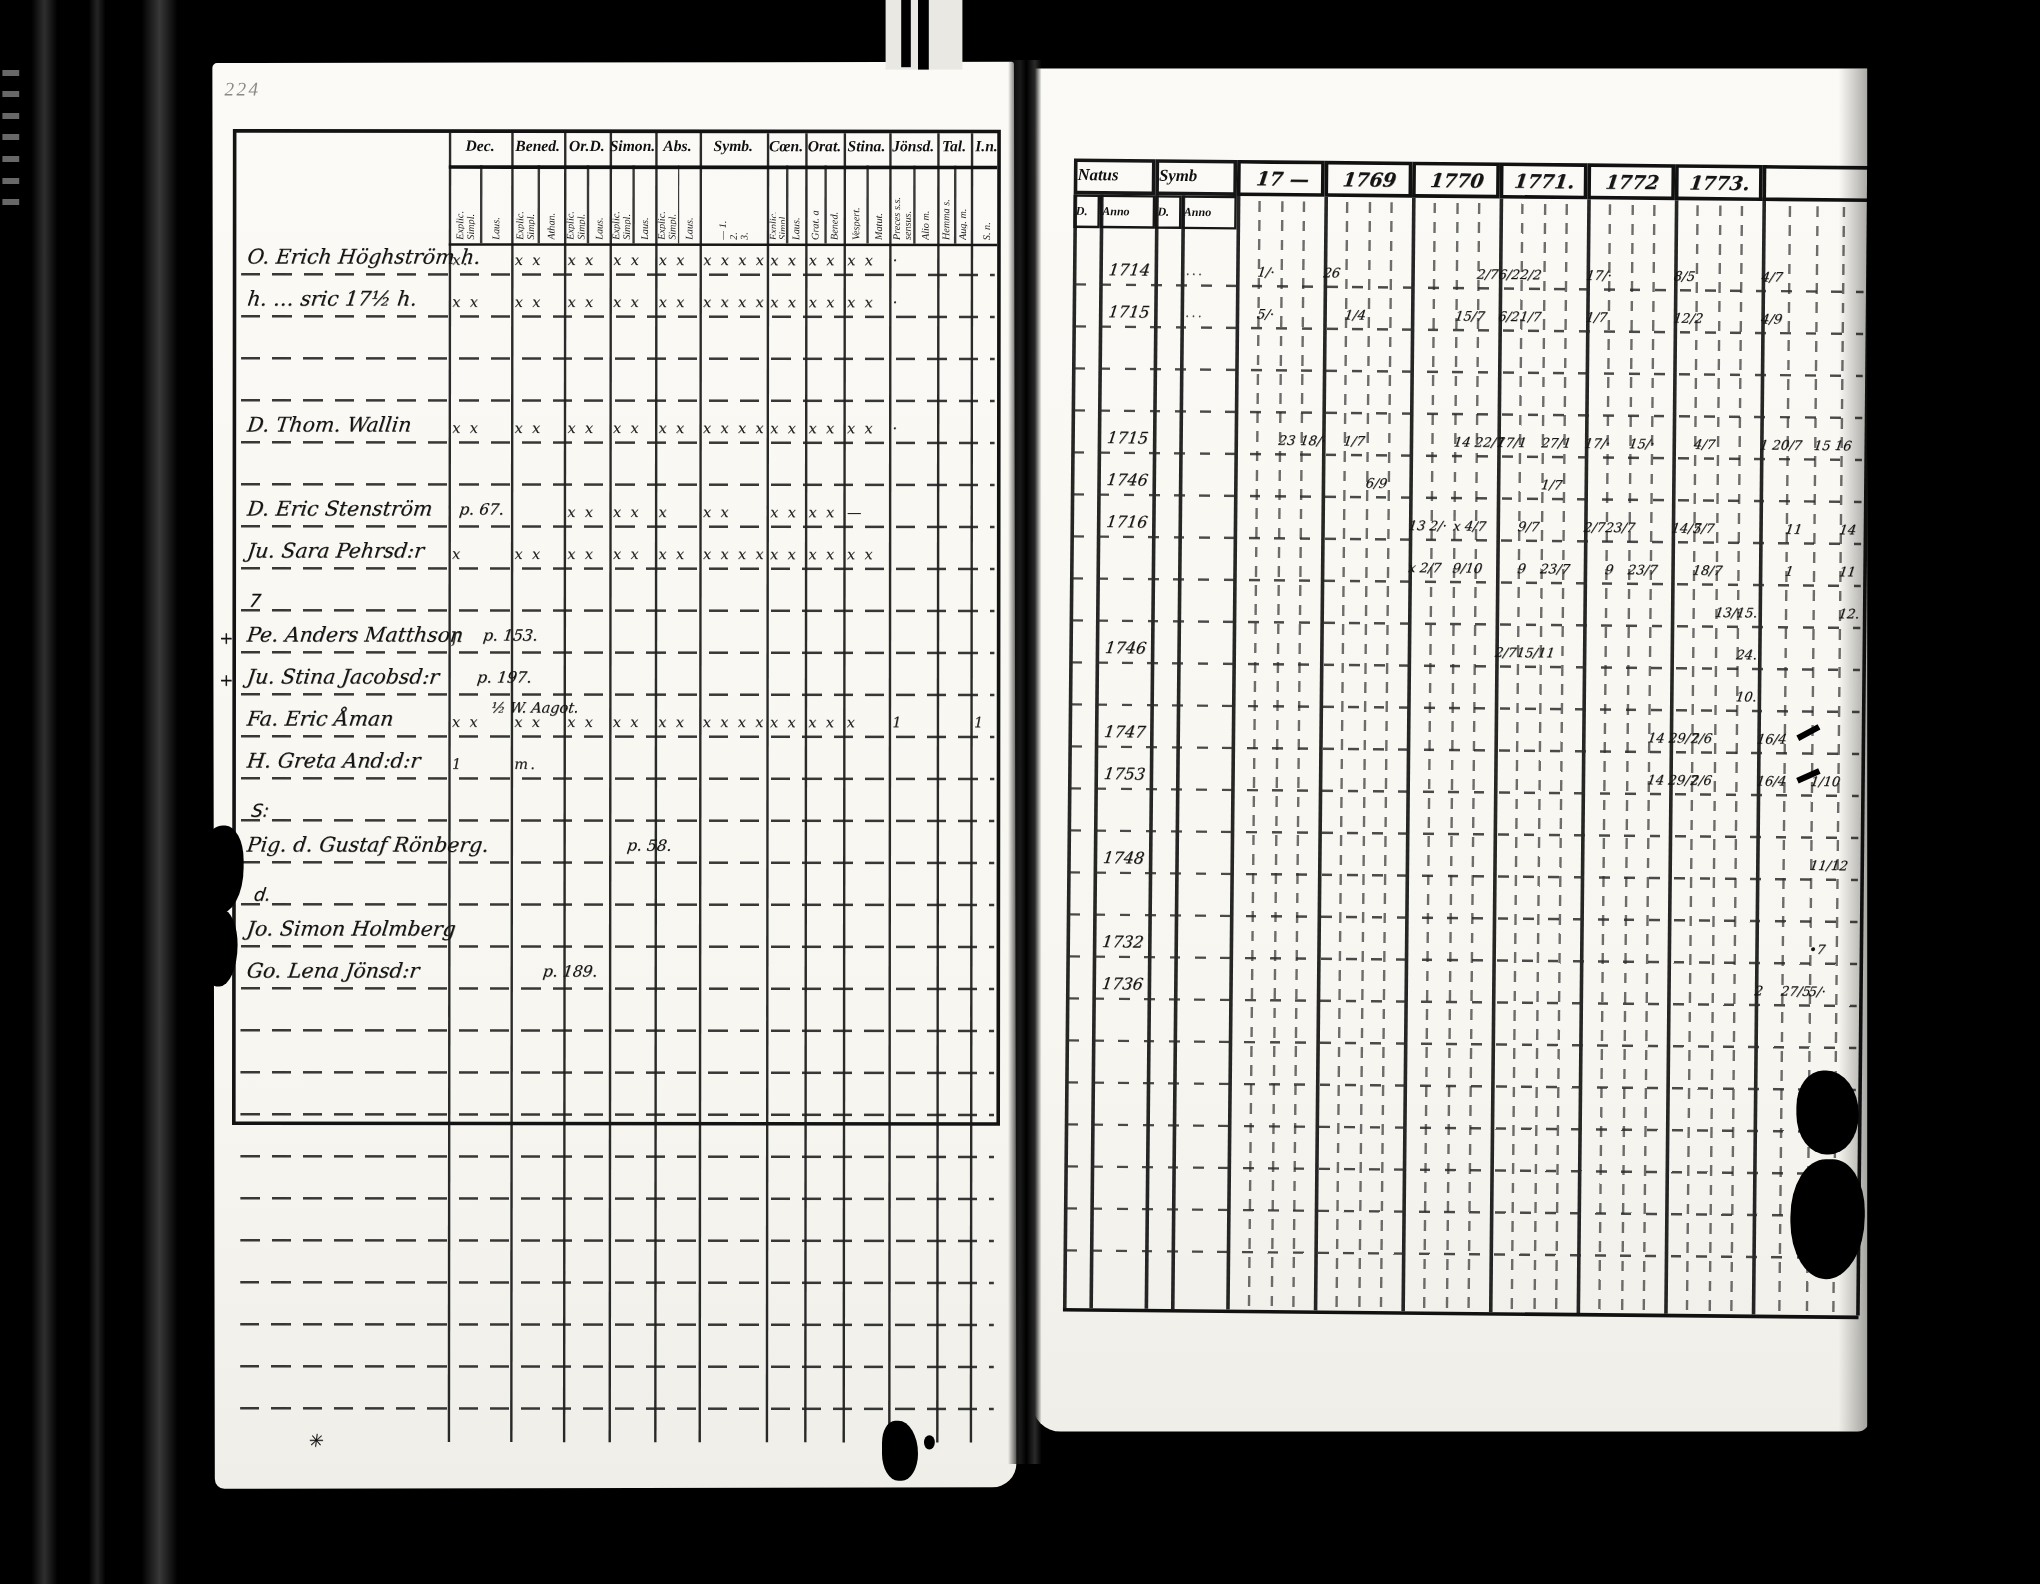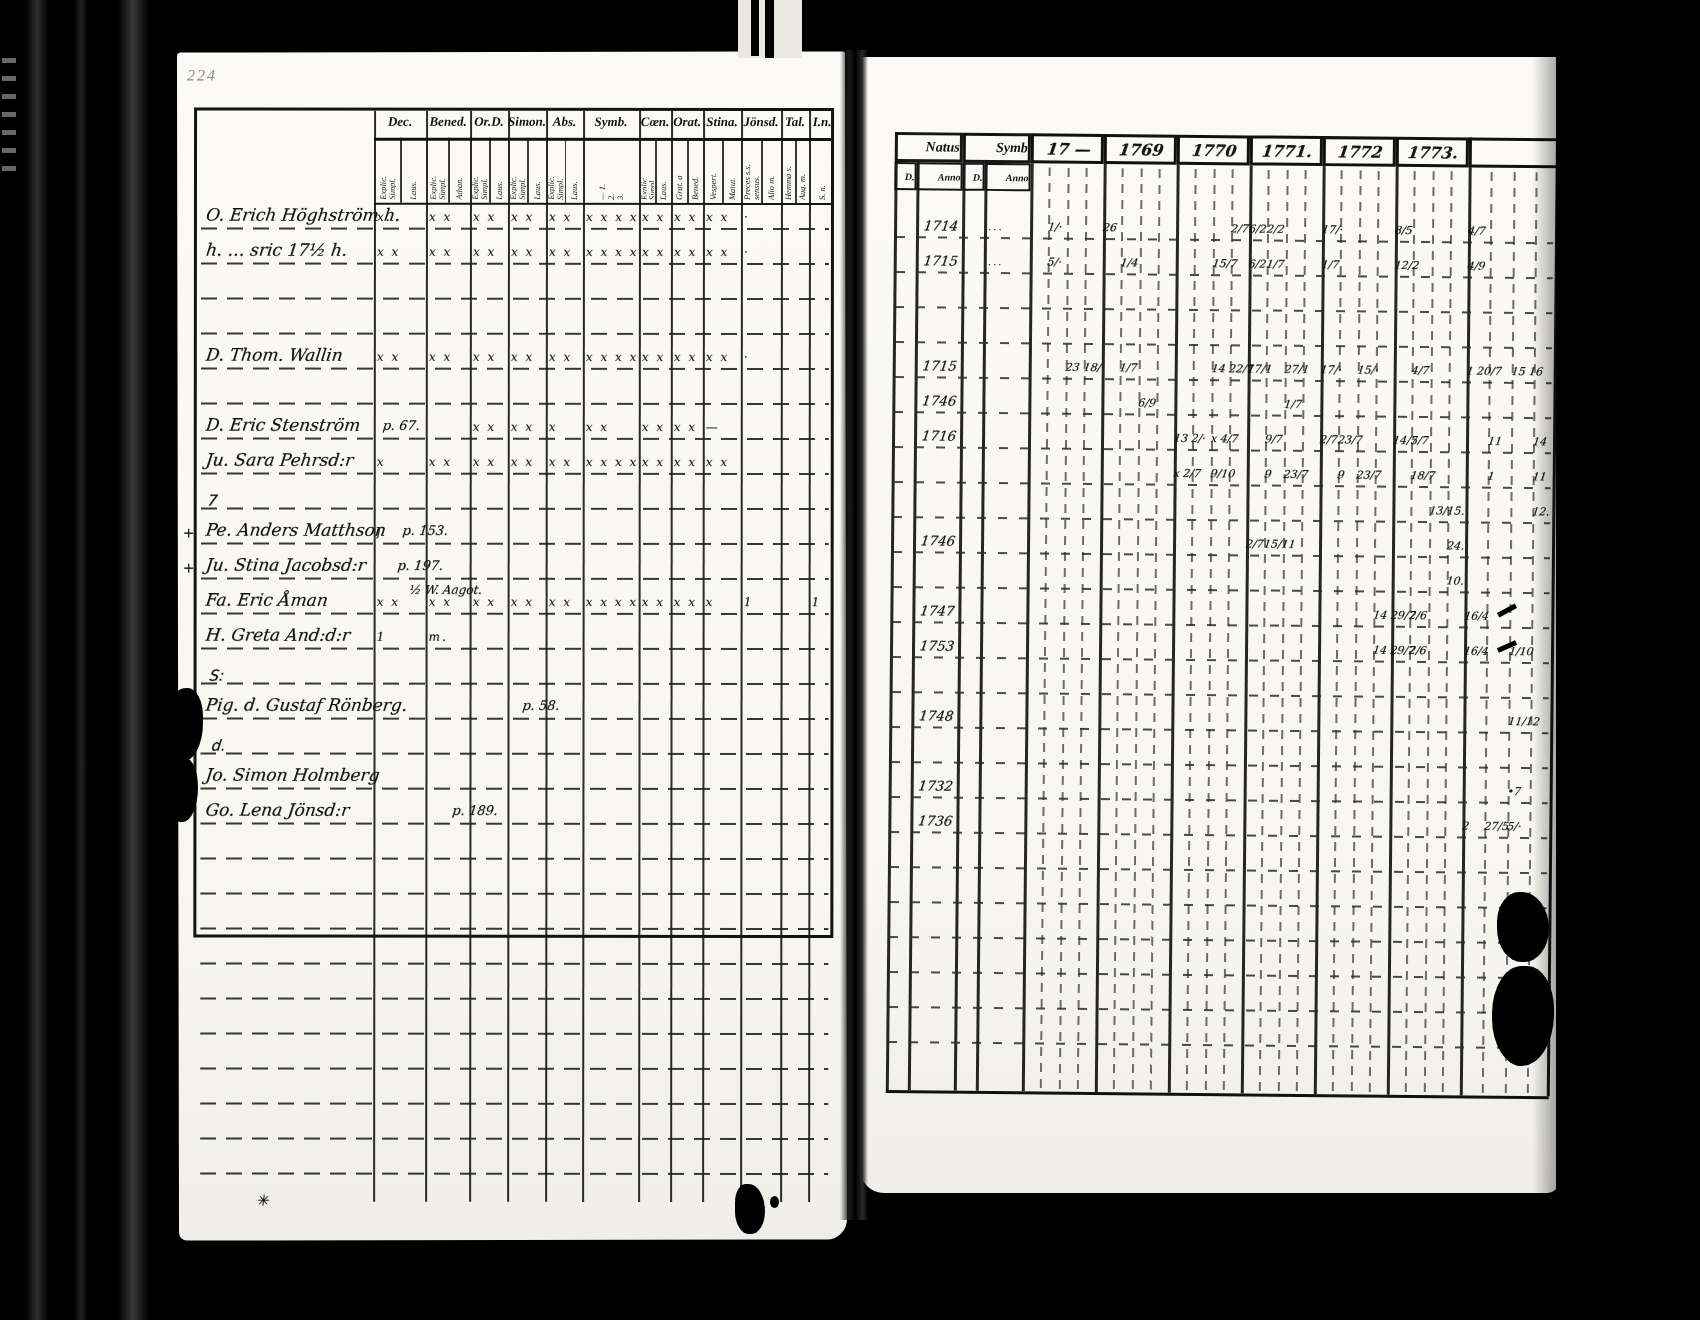--- a/index.html
+++ b/index.html
@@ -18,21 +18,21 @@
       color:#1c1c1c;max-height:60px;overflow:hidden;}
   .rowline{position:absolute;height:2px;
       background:repeating-linear-gradient(90deg,#222 0 16px,transparent 16px 26px);opacity:.9;}
   .rowlineR{position:absolute;height:2px;
       background:repeating-linear-gradient(90deg,#2b2b2b 0 9px,transparent 9px 21px);opacity:.85;}
   .vmain{position:absolute;width:2px;background:#181818;opacity:.92;}
   .vsub{position:absolute;width:2px;
       background:repeating-linear-gradient(180deg,#4a4a4a 0 9px,transparent 9px 16px);opacity:.8;}
   .hmain{position:absolute;height:3px;background:#111;}
   .cell{position:absolute;border:2px solid #161616;box-sizing:border-box;
-        display:flex;align-items:center;justify-content:flex-end;}
+        display:flex;align-items:center;justify-content:flex-start;}
   .blob{position:absolute;background:#000;border-radius:50%;}
   .streak{position:absolute;top:0;height:1320px;}
 </style>
 </head>
 <body>
 
 <div id="scan">
 
   <div class="streak abs" style="left:26px;width:22px;background:linear-gradient(90deg,#000,#2e2e2e,#000);"></div>
   <div class="streak abs" style="left:74px;width:14px;background:linear-gradient(90deg,#000,#242424,#000);"></div>

